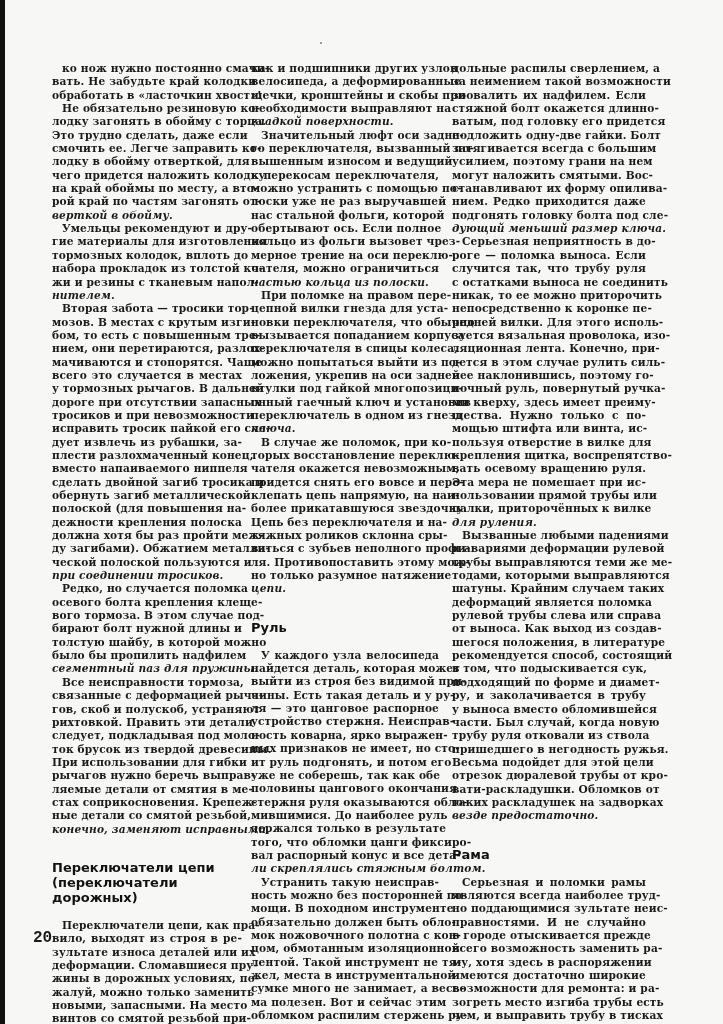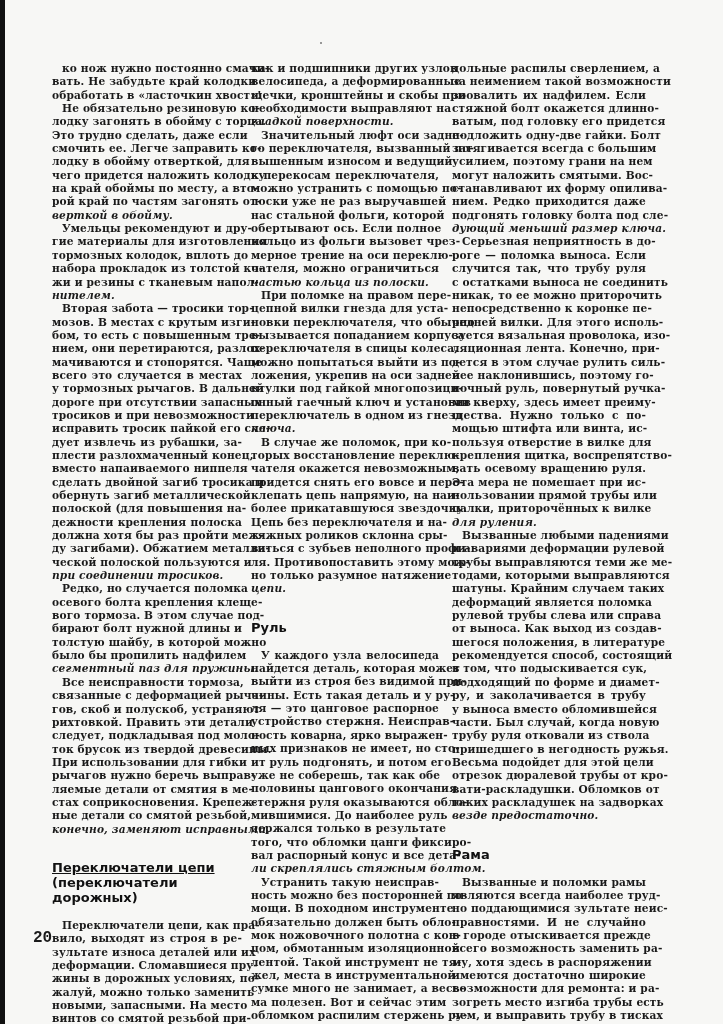--- a/index.html
+++ b/index.html
@@ -110,21 +110,21 @@
       <span class="line">ток брусок из твердой древесины.</span>
       <span class="line">При использовании для гибки</span>
       <span class="line">рычагов нужно беречь выправ-</span>
       <span class="line">ляемые детали от смятия в ме-</span>
       <span class="line">стах соприкосновения. Крепеж-</span>
       <span class="line">ные детали со смятой резьбой,</span>
       <span class="line last">конечно, заменяют исправными.</span>
     </div>
     <div class="gap"></div>
     <div class="heading">
-      <span style="display: block; text-decoration: underline;">Переключатели цепи</span>
+      <span style="display: block;">Переключатели цепи</span>
       <span style="display: block;">(переключатели дорожных)</span>
     </div>
     <div class="gap-s"></div>
     <div class="para">
       <span class="line indent">Переключатели цепи, как пра-</span>
       <span class="line">вило, выходят из строя в ре-</span>
       <span class="line">зультате износа деталей или их</span>
       <span class="line">деформации. Сломавшиеся пру-</span>
       <span class="line">жины в дорожных условиях, по-</span>
       <span class="line">жалуй, можно только заменить</span>
@@ -284,21 +284,21 @@
       <span class="line">вати-раскладушки. Обломков от</span>
       <span class="line">таких раскладушек на задворках</span>
       <span class="line last">везде предостаточно.</span>
     </div>
     <div class="gap"></div>
     <div class="heading">
       <span style="display: block;">Рама</span>
     </div>
     <div class="gap-s"></div>
     <div class="para">
-      <span class="line indent">Вызванные и поломки рамы</span>
+      <span class="line indent">Серьезная и поломки рамы</span>
       <span class="line">являются всегда наиболее труд-</span>
       <span class="line">но поддающимися зультате неис-</span>
       <span class="line">правностями. И не случайно</span>
       <span class="line">в городе отыскивается прежде</span>
       <span class="line">всего возможность заменить ра-</span>
       <span class="line">му, хотя здесь в распоряжении</span>
       <span class="line">имеются достаточно широкие</span>
       <span class="line">возможности для ремонта: и ра-</span>
       <span class="line">зогреть место изгиба трубы есть</span>
       <span class="line">чем, и выправить трубу в тисках</span>

